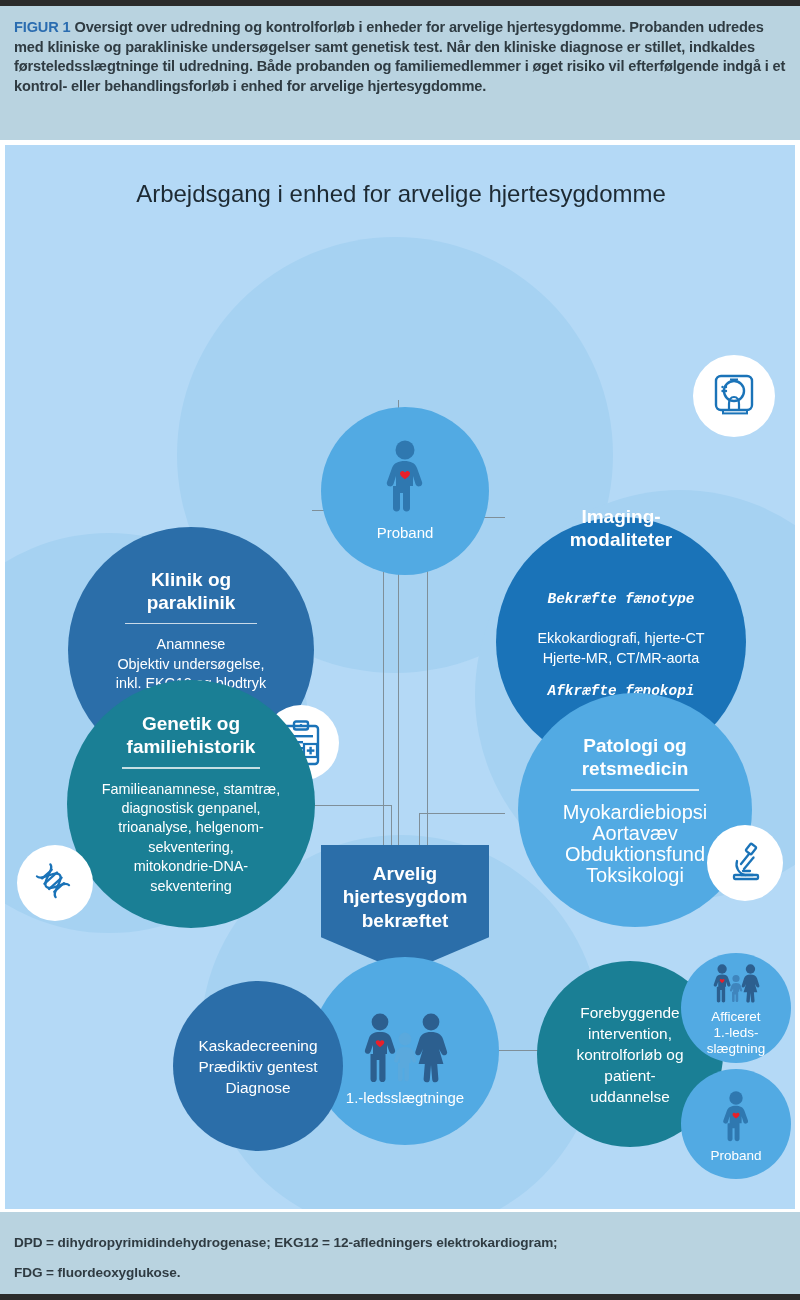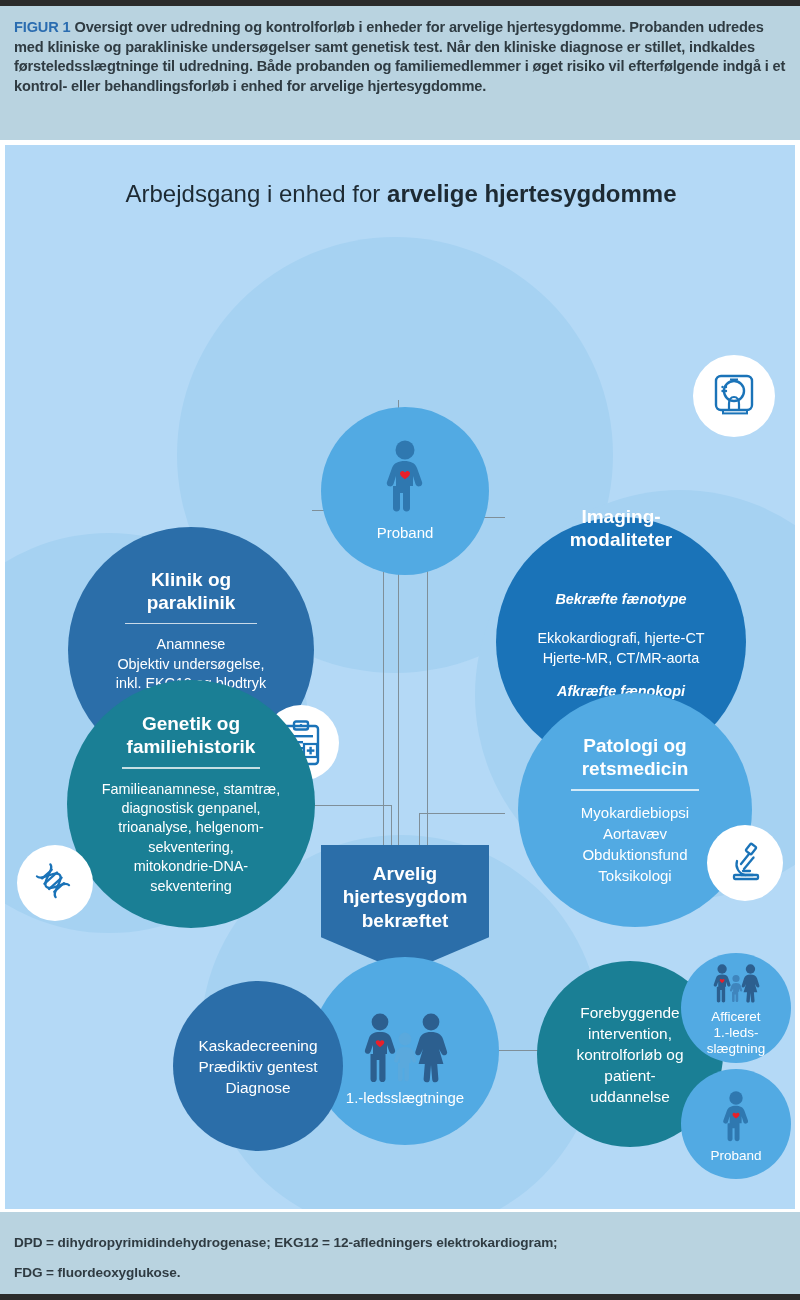--- a/index.html
+++ b/index.html
@@ -41,21 +41,21 @@
   }
 
   
   .backdrop{position:absolute;border-radius:50%;background:#a6d2f2;}
 
   .diagram-title{
     position:absolute;left:0;top:35px;width:792px;
     text-align:center;
     font-size:24px;color:#1d2a33;font-weight:normal;
   }
-  .diagram-title b{font-weight:bold;}
+  .diagram-title b{font-weight:normal;}
 
   
   .line{position:absolute;background:#7f8f99;}
   .line.h{height:1.4px;}
   .line.v{width:1.4px;}
 
   
   .circ{
     position:absolute;border-radius:50%;
     display:flex;flex-direction:column;
@@ -67,21 +67,21 @@
     font-weight:bold;font-size:19px;line-height:23px;
     white-space:pre-line;
   }
   .c-rule{
     width:62%;height:1.5px;background:rgba(255,255,255,.75);
     margin:9px 0 11px 0;
   }
   .c-body{
     font-size:14.4px;line-height:19.4px;white-space:pre-line;font-weight:normal;
   }
-  .c-body .it{font-style:italic;font-weight:bold;display:block;}
+  .c-body .it{font-style:italic;font-weight:bold;display:block;font-family:Liberation Mono, monospace;}
   .c-plain{font-size:15.4px;line-height:21px;white-space:pre-line;}
 
   
   .blue-dark{background:#2b6ea9;}
   .blue-mid {background:#1a73b8;}
   .teal     {background:#1a7f95;}
   .blue-lt  {background:#52aae3;}
 
   
   .badge{
@@ -245,21 +245,21 @@
             <path d="M15.5 10h13M13.5 15.5h17M13.5 22.5h17M15.5 28h13"></path>
           </g>
         </svg>
       </span>
     </div>
 
     <div class="circ blue-lt" style="left:513px;top:548px;width:234px;height:234px;padding:0 14px;">
       <div class="c-title">Patologi og
 retsmedicin</div>
       <div class="c-rule"></div>
-      <div class="c-body" style="font-size:15px;line-height:21px;">Myokardiebiopsi
+      <div class="c-body" style="font-size:20px;line-height:21px;">Myokardiebiopsi
 Aortavæv
 Obduktionsfund
 Toksikologi</div>
     </div>
     <div class="badge" style="left:702px;top:680px;width:76px;height:76px;">
       <span>
         <svg width="44" height="44" viewBox="0 0 44 44">
           <g stroke="#1a73b8" stroke-width="2.3" fill="none" stroke-linecap="round" stroke-linejoin="round">
             <rect x="24.5" y="3.5" width="7" height="9" rx="1.5" transform="rotate(38 28 8)"></rect>
             <path d="M26 13l-8 10"></path>

